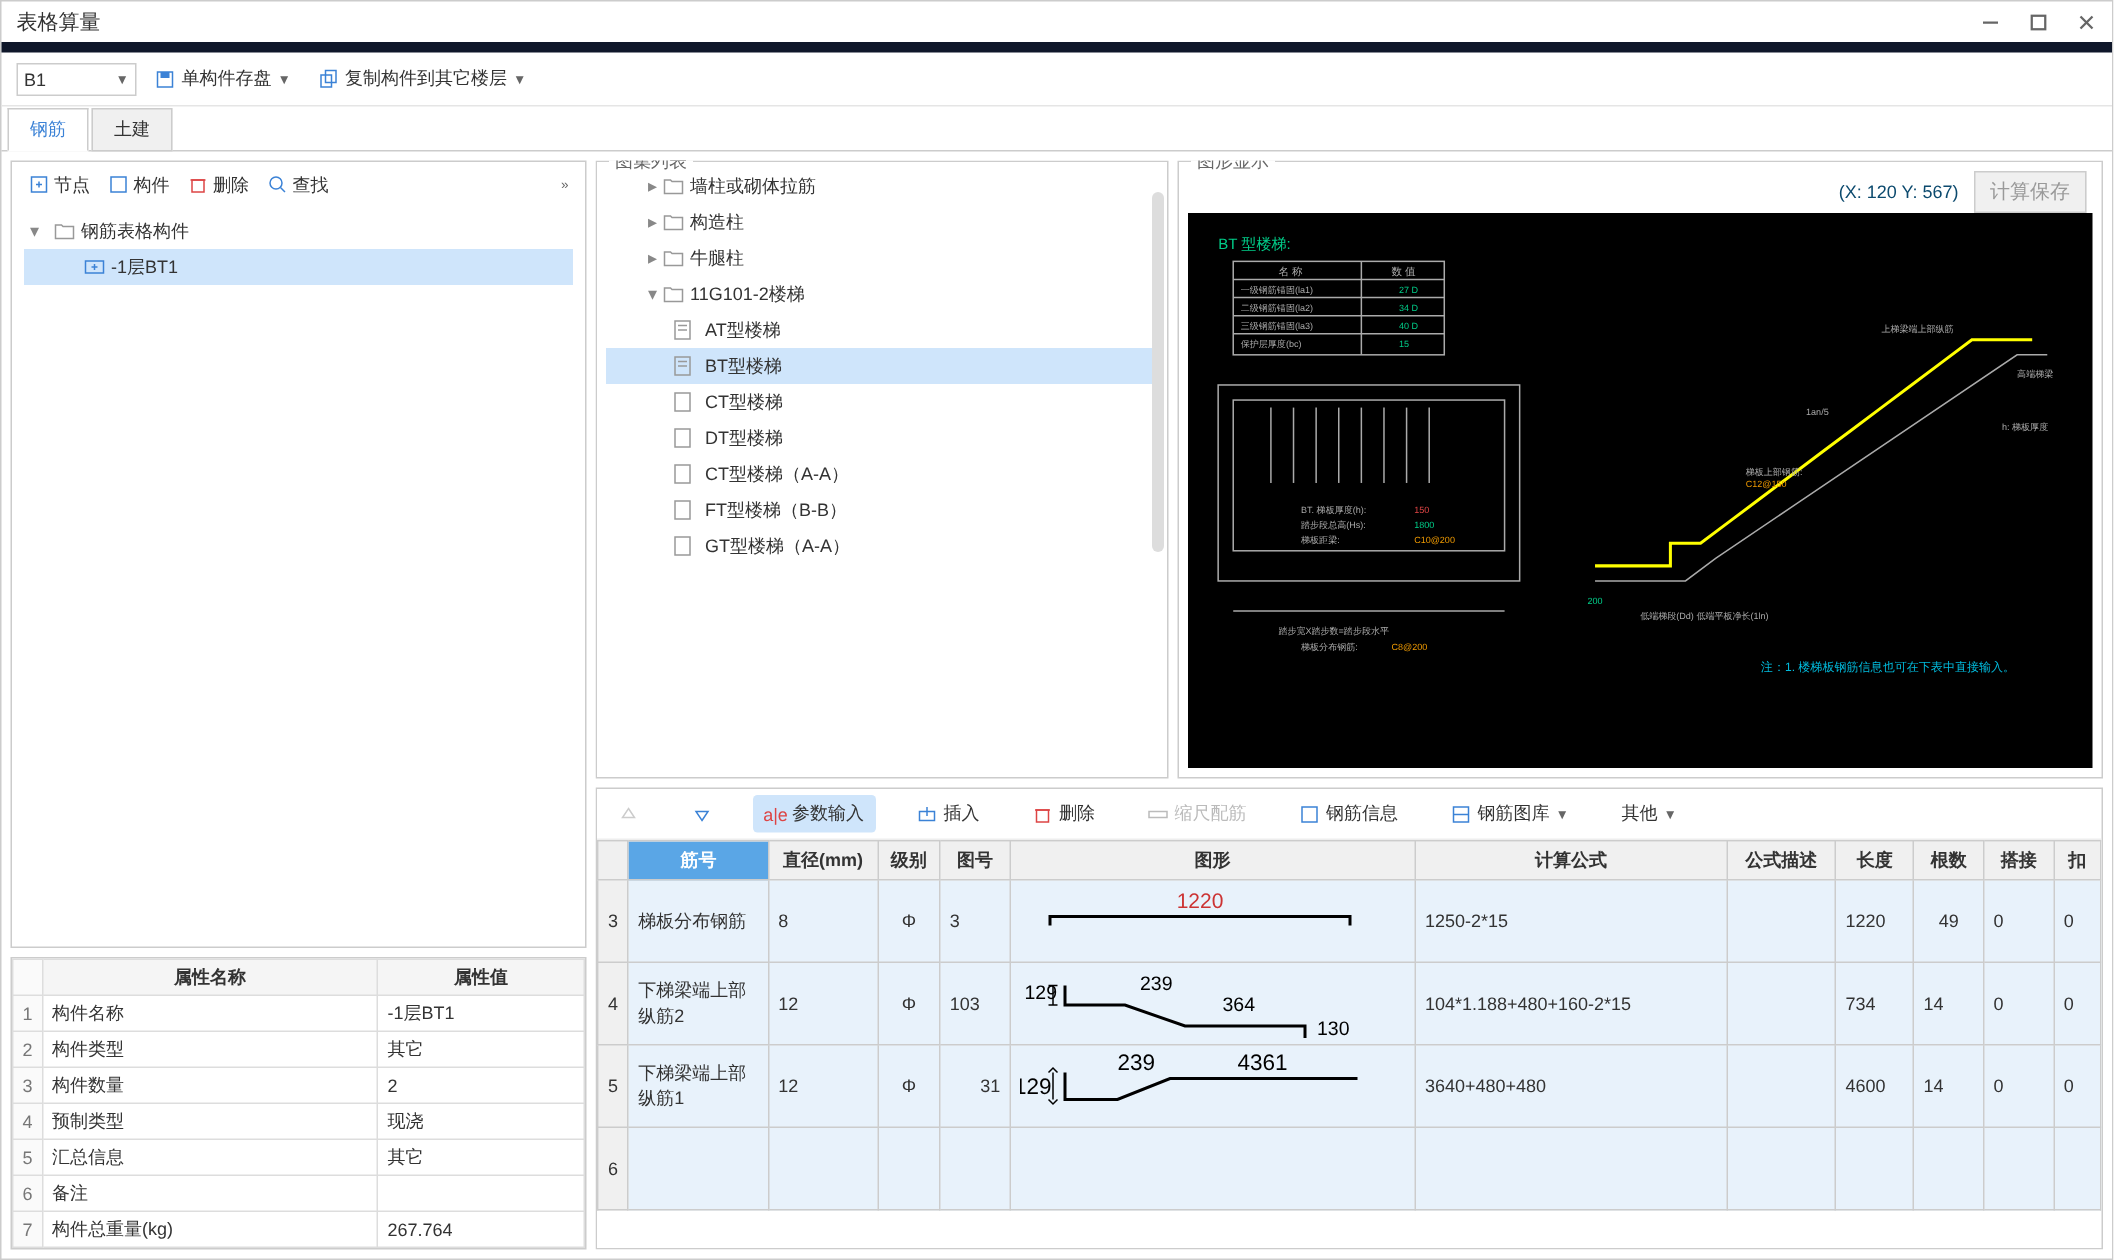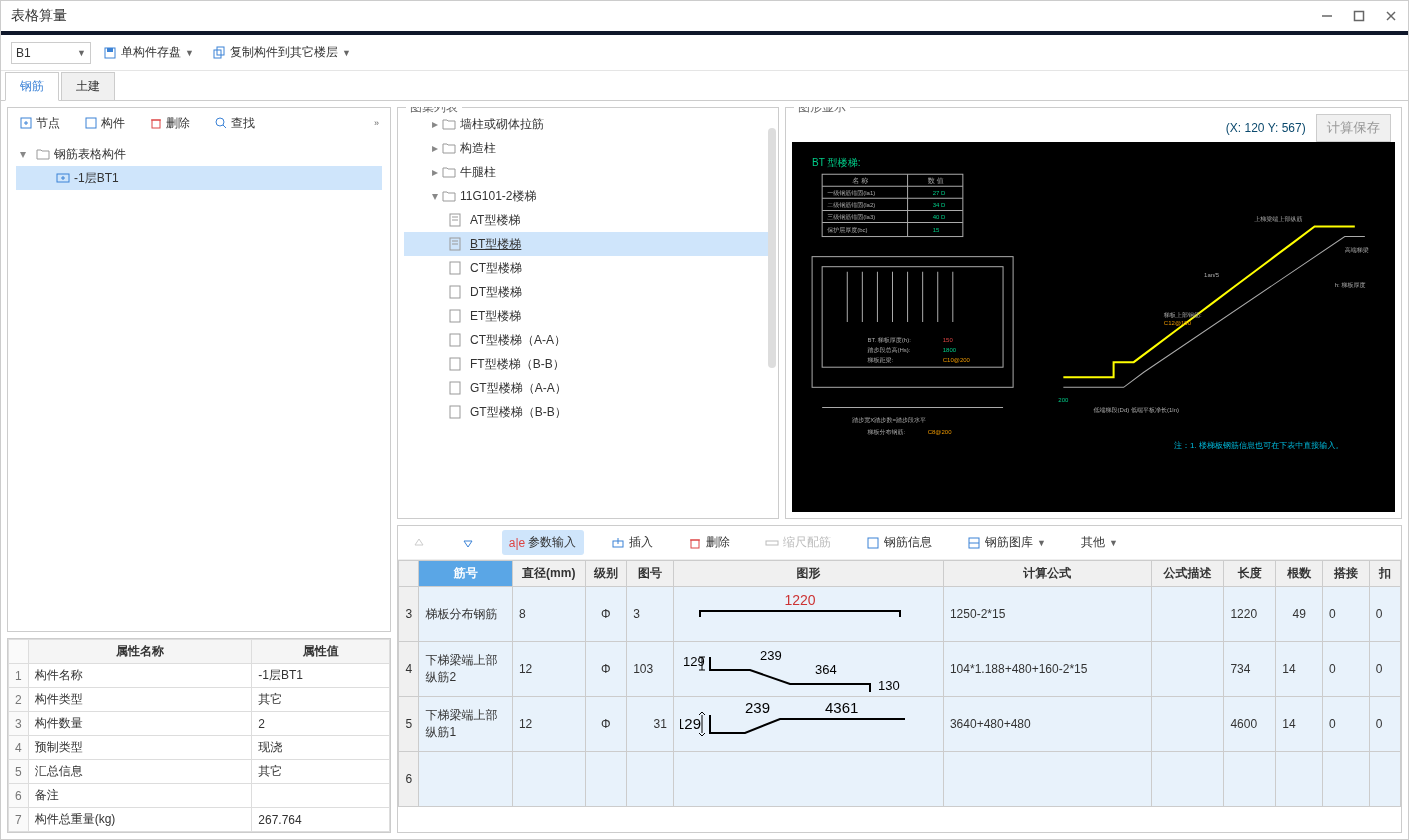--- a/index.html
+++ b/index.html
@@ -1,54 +1,54 @@
 <!DOCTYPE html>
 <html><head>
 <meta charset="utf-8">
 <style>
 * { box-sizing: border-box; margin: 0; padding: 0; font-family: "Microsoft YaHei", Arial, sans-serif; }
 body { background: #fff; font-size: 12px; color: #333; }
 .window { width: 1409px; height: 840px; border: 1px solid #ccc; display: flex; flex-direction: column; }
-.titlebar { height: 34px; display: flex; align-items: center; padding: 0 10px; border-bottom: 4px solid #0f172a; }
+.titlebar { height: 34px; display: flex; align-items: center; padding: 0 10px; border-bottom: 7px solid #0f172a; }
 .titlebar-title { font-size: 14px; flex: 1; }
 .win-controls { display: flex; gap: 18px; }
 .win-btn { width: 14px; height: 14px; cursor: pointer; display: flex; align-items: center; justify-content: center; color: #666; }
 .toolbar { height: 36px; display: flex; align-items: center; padding: 0 10px; border-bottom: 1px solid #e5e5e5; gap: 6px; }
 .combo { border: 1px solid #ccc; height: 22px; width: 80px; padding: 0 4px; display: flex; align-items: center; justify-content: space-between; background: #fff; }
 .tool-btn { height: 22px; display: flex; align-items: center; gap: 4px; padding: 0 6px; cursor: pointer; }
 .icon { width: 14px; height: 14px; display: inline-flex; align-items: center; justify-content: center; }
 .tabs { display: flex; border-bottom: 1px solid #ccc; padding-left: 4px; }
 .tab { padding: 5px 14px; border: 1px solid transparent; cursor: pointer; position: relative; top: 1px; background: #f0f0f0; border: 1px solid #ccc; border-bottom: 1px solid #ccc; margin-right: 2px; }
 .tab.active { background: #fff; border-bottom-color: #fff; color: #3b82d6; }
 .main-area { flex: 1; display: flex; padding: 6px; gap: 6px; overflow: hidden; }
 .left-col { width: 384px; display: flex; flex-direction: column; gap: 6px; }
 .panel { border: 1px solid #ccc; background: #fff; display: flex; flex-direction: column; overflow: hidden; }
 .fieldset { border: 1px solid #ccc; position: relative; margin-top: 0; }
 .fieldset-legend { position: absolute; top: -9px; left: 8px; background: #fff; padding: 0 4px; color: #666; }
 .left-top { flex: 1; position: relative; }
-.mini-toolbar { height: 30px; display: flex; align-items: center; padding: 0 6px; gap: 14px; }
+.mini-toolbar { height: 30px; display: flex; align-items: center; padding: 0 6px; gap: 2px; }
 .mtb-btn { display: flex; align-items: center; gap: 3px; padding: 2px 5px; cursor: pointer; }
 .tree { padding: 4px 8px; }
 .tree-row { display: flex; align-items: center; height: 24px; gap: 4px; padding-left: 4px; }
 .tree-row.selected { background: #cfe5fb; }
 .tree-indent { width: 18px; display: inline-block; }
 .folder-icon { color: #999; }
 .expander { width: 12px; color: #888; cursor: pointer; }
 .prop-table { border-top: 1px solid #ccc; }
 .prop-table table { width: 100%; border-collapse: collapse; }
 .prop-table th, .prop-table td { border: 1px solid #ddd; padding: 3px 6px; text-align: left; height: 24px; }
 .prop-table th { background: #f5f5f5; text-align: center; }
 .prop-table .rownum { width: 18px; text-align: center; color: #777; background:#fafafa; }
 .right-col { flex: 1; display: flex; flex-direction: column; gap: 6px; overflow: hidden; }
 .right-top { display: flex; gap: 6px; height: 412px; }
 .gallery-panel { width: 382px; text-align: right; }
 .graph-panel { flex: 1; position: relative; }
 .tree2 { padding: 4px 6px; overflow-y: auto; height: calc(100% - 18px); position: relative; }
 .tree2 .tree-row { padding-left: 0; }
-.tree2 .selected { background: #cfe5fb; text-decoration: underline; }
+.tree2 .selected { background: #cfe5fb; }
 .doc-icon { color: #999; }
 .graph-header { position: absolute; top: 6px; right: 10px; display: flex; align-items: center; gap: 10px; z-index: 2; }
 .calc-btn { border: 1px solid #ccc; background: #f0f0f0; padding: 4px 10px; color: #999; }
 .canvas { position: absolute; top: 34px; left: 6px; right: 6px; bottom: 6px; background: #000; }
 .bottom-panel { flex: 1; display: flex; flex-direction: column; }
 .bottom-toolbar { height: 34px; display: flex; align-items: center; padding: 0 6px; gap: 19px; border-bottom: 1px solid #eee; }
 .bt-btn { display: flex; align-items: center; gap: 4px; padding: 4px 8px; cursor: pointer; }
 .bt-btn.active { background: #cfe5fb; border-radius: 3px; }
 .grid-wrap { flex: 1; overflow: auto; }
 .grid { border-collapse: collapse; width: 100%; }
@@ -321,53 +321,37 @@
                   </svg>
                 </span>
                 <span style="margin-left:4px">DT型楼梯</span>
               </div>
             <div class="tree-row" style="padding-left:44px">
                 <span class="icon doc-icon">
                   <svg width="12" height="14">
                     <rect x="1" y="1" width="10" height="12" fill="none" stroke="#999"></rect>
                   </svg>
                 </span>
-                <span style="margin-left:4px">ET型楼梯</span>
+                <span style="margin-left:4px">CT型楼梯（A-A）</span>
               </div>
             <div class="tree-row" style="padding-left:44px">
                 <span class="icon doc-icon">
                   <svg width="12" height="14">
                     <rect x="1" y="1" width="10" height="12" fill="none" stroke="#999"></rect>
                   </svg>
                 </span>
-                <span style="margin-left:4px">CT型楼梯（A-A）</span>
+                <span style="margin-left:4px">FT型楼梯（B-B）</span>
               </div>
             <div class="tree-row" style="padding-left:44px">
                 <span class="icon doc-icon">
                   <svg width="12" height="14">
                     <rect x="1" y="1" width="10" height="12" fill="none" stroke="#999"></rect>
                   </svg>
                 </span>
-                <span style="margin-left:4px">FT型楼梯（B-B）</span>
-              </div>
-            <div class="tree-row" style="padding-left:44px">
-                <span class="icon doc-icon">
-                  <svg width="12" height="14">
-                    <rect x="1" y="1" width="10" height="12" fill="none" stroke="#999"></rect>
-                  </svg>
-                </span>
                 <span style="margin-left:4px">GT型楼梯（A-A）</span>
-              </div>
-            <div class="tree-row" style="padding-left:44px">
-                <span class="icon doc-icon">
-                  <svg width="12" height="14">
-                    <rect x="1" y="1" width="10" height="12" fill="none" stroke="#999"></rect>
-                  </svg>
-                </span>
-                <span style="margin-left:4px">GT型楼梯（B-B）</span>
               </div>
             <div class="scrollbar-stub"></div>
           </div>
         </div>
 
         <div class="fieldset graph-panel">
           <div class="fieldset-legend">图形显示</div>
           <div class="graph-header">
             <span style="color:#0c4a6e">(X: 120 Y: 567)</span>
             <button class="calc-btn">计算保存</button>

